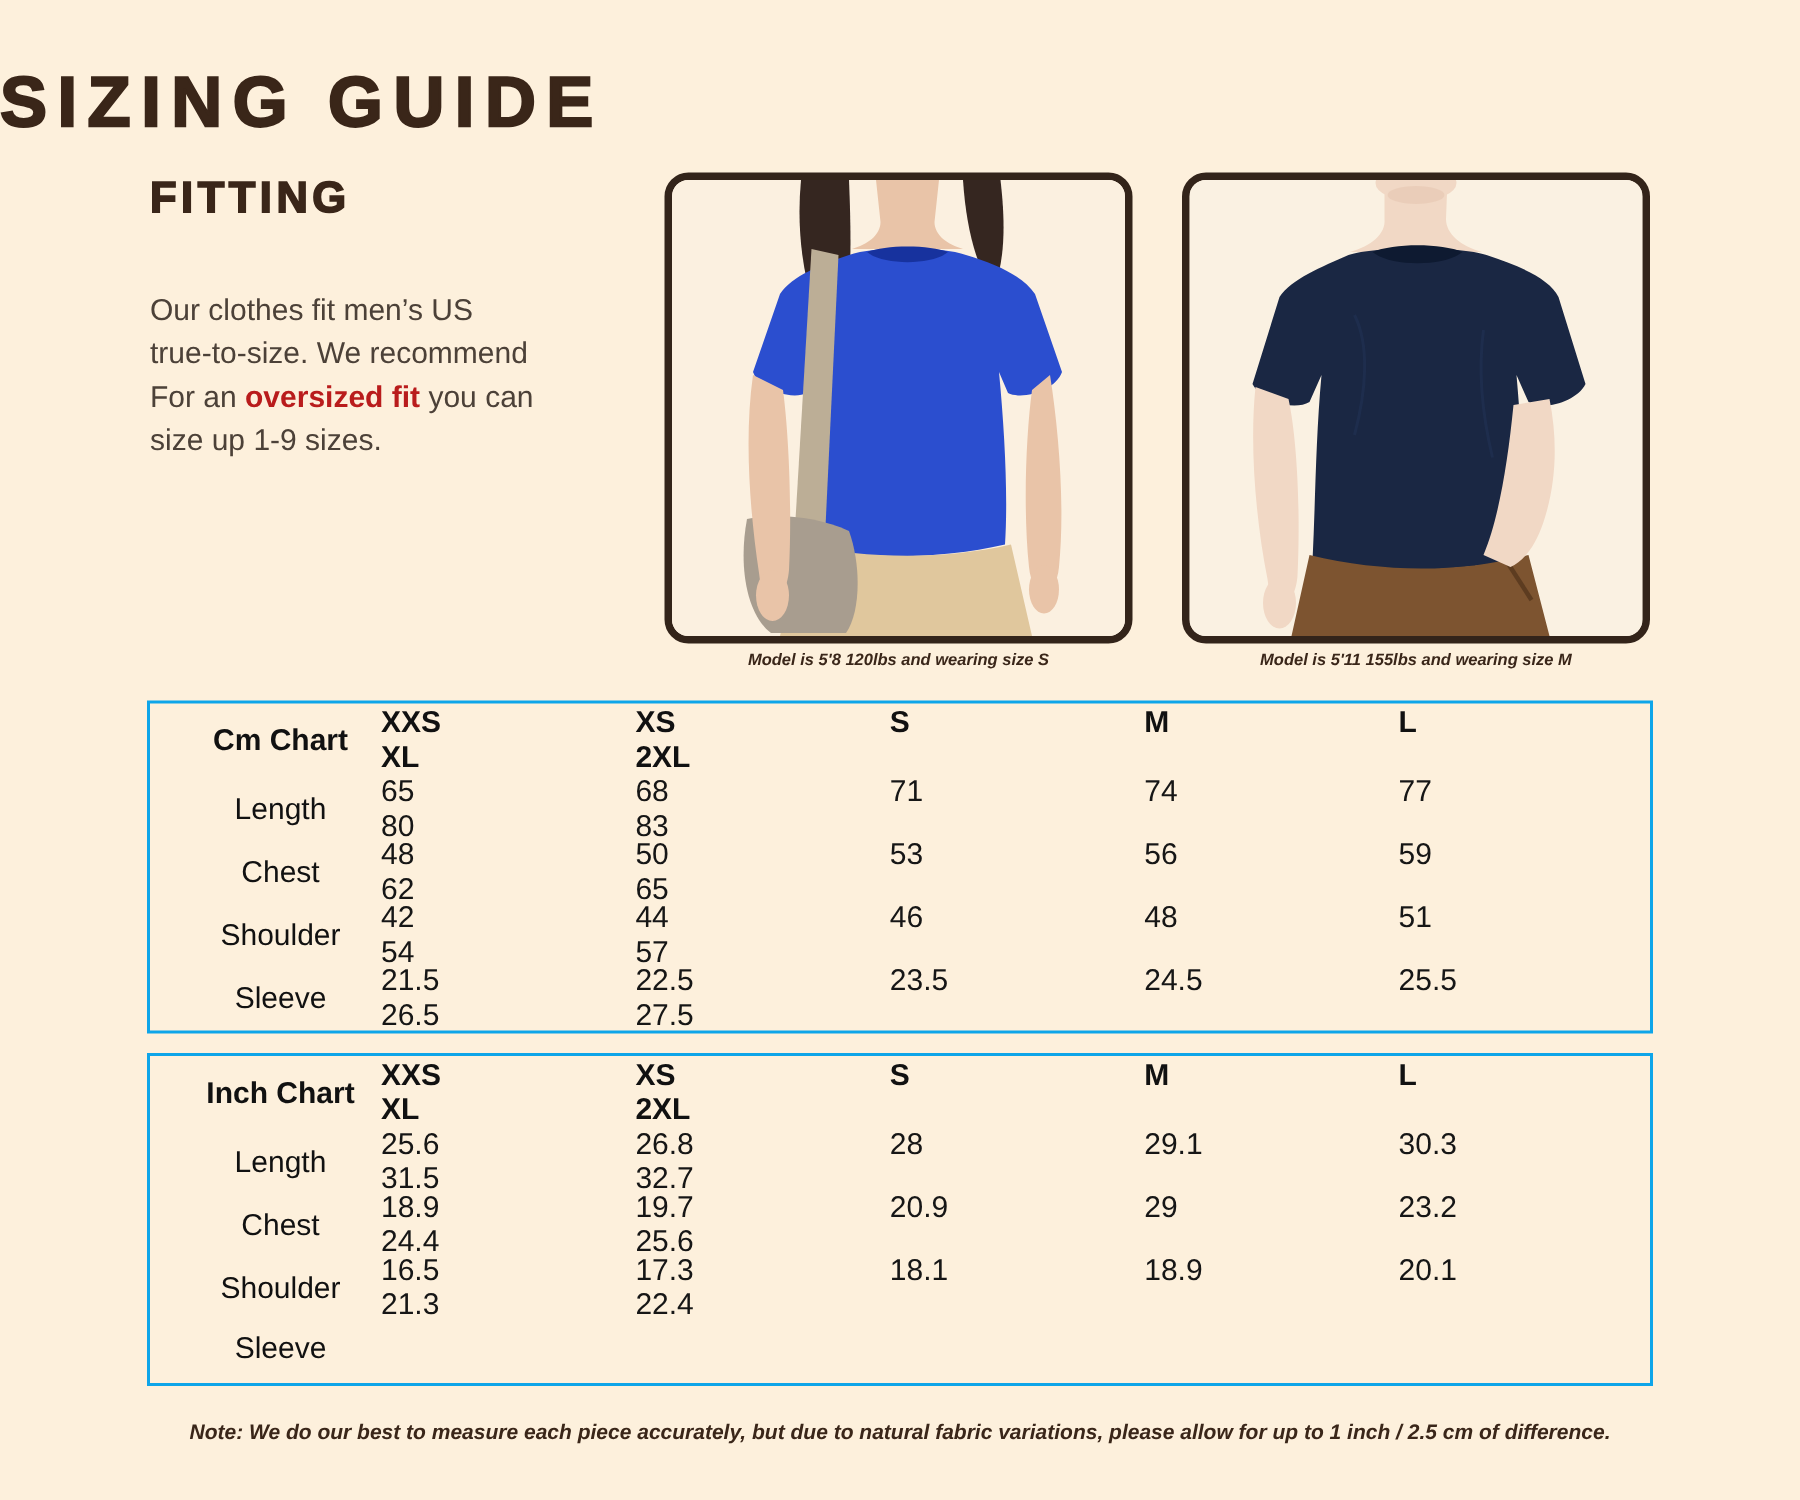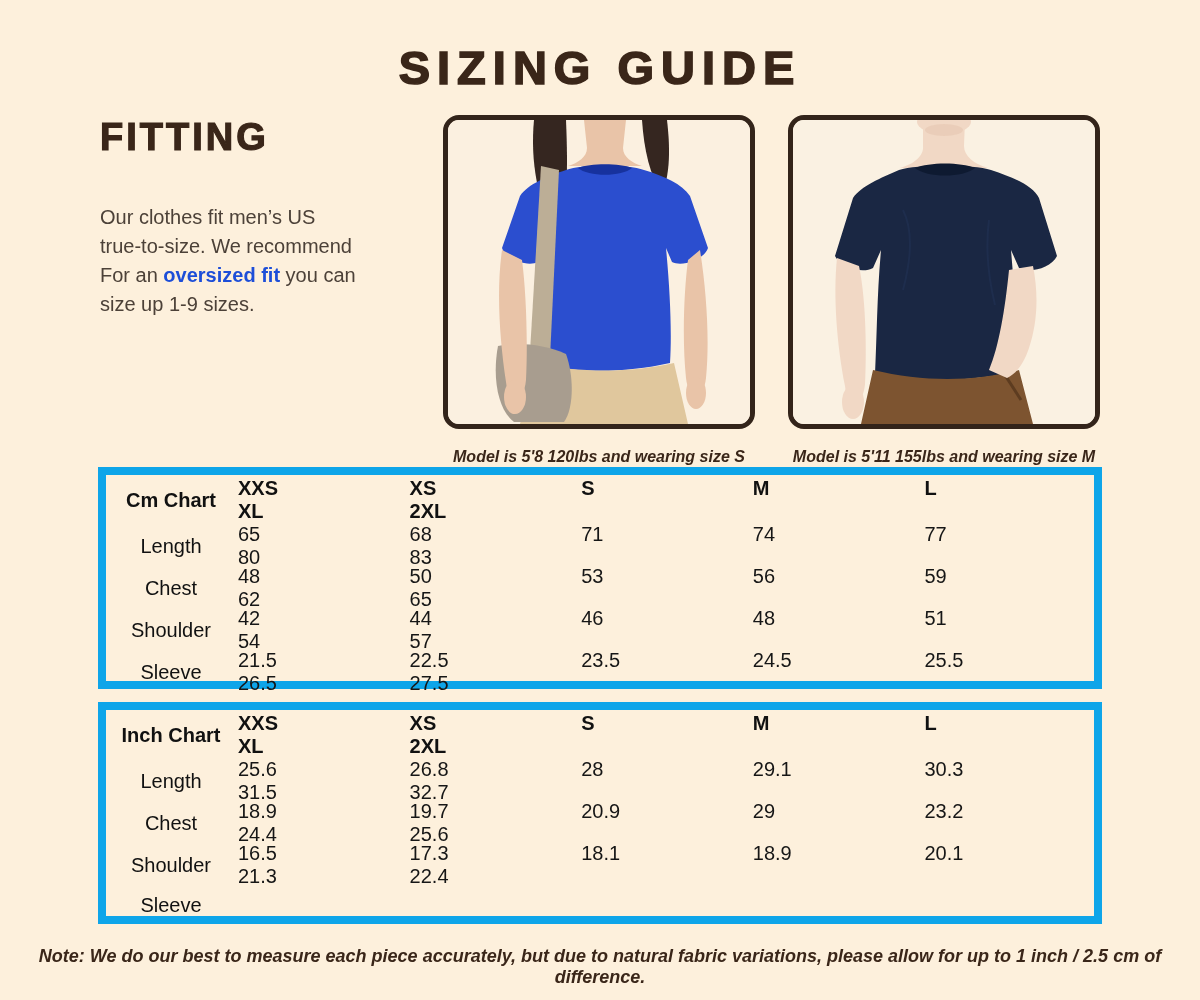--- a/index.html
+++ b/index.html
@@ -1,51 +1,51 @@
 <!DOCTYPE html>
 <html><head>
 <meta charset="utf-8">
 <style>
   html,body{margin:0;padding:0;}
   body{width:1200px;height:1000px;background:#fdf0dc;}
   .canvas{position:relative;width:1200px;height:1000px;background:#fdf0dc;
     font-family:"Liberation Sans","DejaVu Sans",sans-serif;overflow:hidden;}
 
-  .title{position:absolute;top:40px;left:0;width:100%;margin:0;text-align:center;
+  .title{position:absolute;top:40px;left:0;width:100%;margin:0;text-align:left;
     font-size:47px;font-weight:bold;letter-spacing:7px;color:#3a2619;
     -webkit-text-stroke:1.6px #3a2619;}
 
   .fitting{position:absolute;left:100px;top:116px;width:315px;}
-  .fitting h2{margin:0;font-size:38px;font-weight:bold;letter-spacing:3px;color:#3a2619;
+  .fitting h2{margin:0;font-size:29px;font-weight:bold;letter-spacing:3px;color:#3a2619;
     -webkit-text-stroke:1.2px #3a2619;}
   .fitting p{margin:44px 0 0;font-size:20px;line-height:29px;color:#4c4138;}
   .pline{display:block;}
-  .fitting b{color:#1d4ed8;}
+  .fitting b{color:#b91c1c;}
 
   .photo{position:absolute;top:115px;width:302px;height:304px;margin:0;
     border:5px solid #33241a;border-radius:16px;overflow:hidden;background:#fbf0e0;}
   .photo1{left:443px;} .photo2{left:788px;}
   .photo svg{display:block;width:100%;height:100%;}
 
-  .caption{position:absolute;top:448px;width:312px;text-align:center;font-size:16px;
+  .caption{position:absolute;top:434px;width:312px;text-align:center;font-size:11px;
     font-weight:bold;font-style:italic;color:#3a2619;white-space:nowrap;}
   .cap1{left:443px;} .cap2{left:788px;}
 
   .table{position:absolute;left:98px;width:1004px;height:222px;box-sizing:border-box;
-    border:8px solid #0ea5e9;padding-top:2px;background:transparent;}
+    border:2px solid #0ea5e9;padding-top:2px;background:transparent;padding-left:22px;}
   .t1{top:467px;} .t2{top:702px;}
   .tr{display:grid;grid-template-columns:130px 1fr;align-items:center;height:42px;}
   .tr.head{height:46px;}
   .cell{font-size:20px;color:#161616;}
   .label{text-align:center;font-weight:normal;color:#111;}
   .th{font-weight:bold;color:#111;}
   .vals{display:grid;grid-template-columns:repeat(5,1fr);}
   .vals .cell{text-align:left;padding-left:2px;}
 
-  .note{position:absolute;top:946px;left:0;width:100%;text-align:center;font-size:18px;
+  .note{position:absolute;top:946px;left:0;width:100%;text-align:center;font-size:14px;
     font-weight:bold;font-style:italic;color:#3a2619;}
 </style>
 </head>
 <body>
 
 <div class="canvas">
 
   <h1 class="title">SIZING GUIDE</h1>
 
   <section class="fitting">

